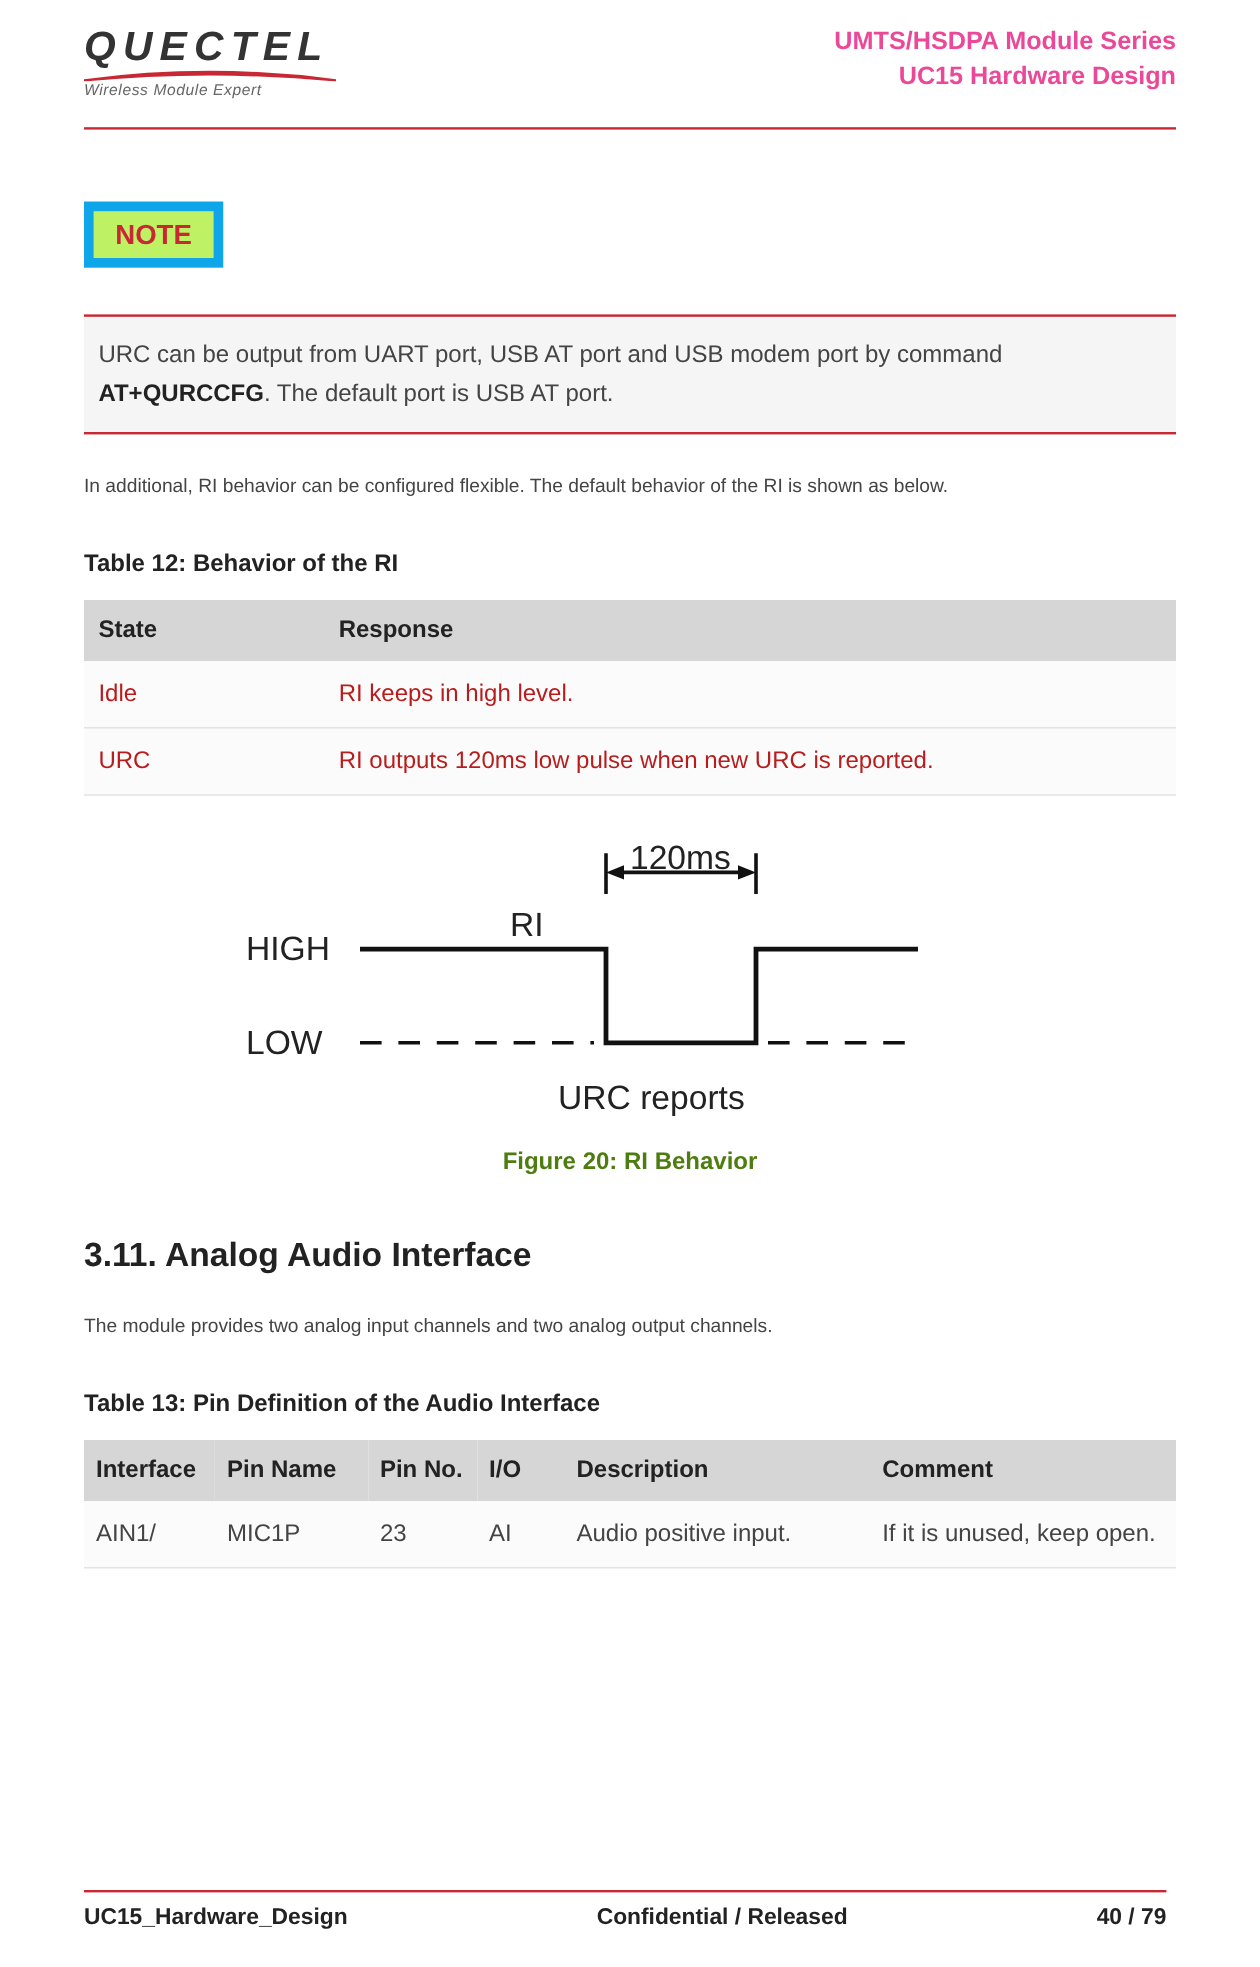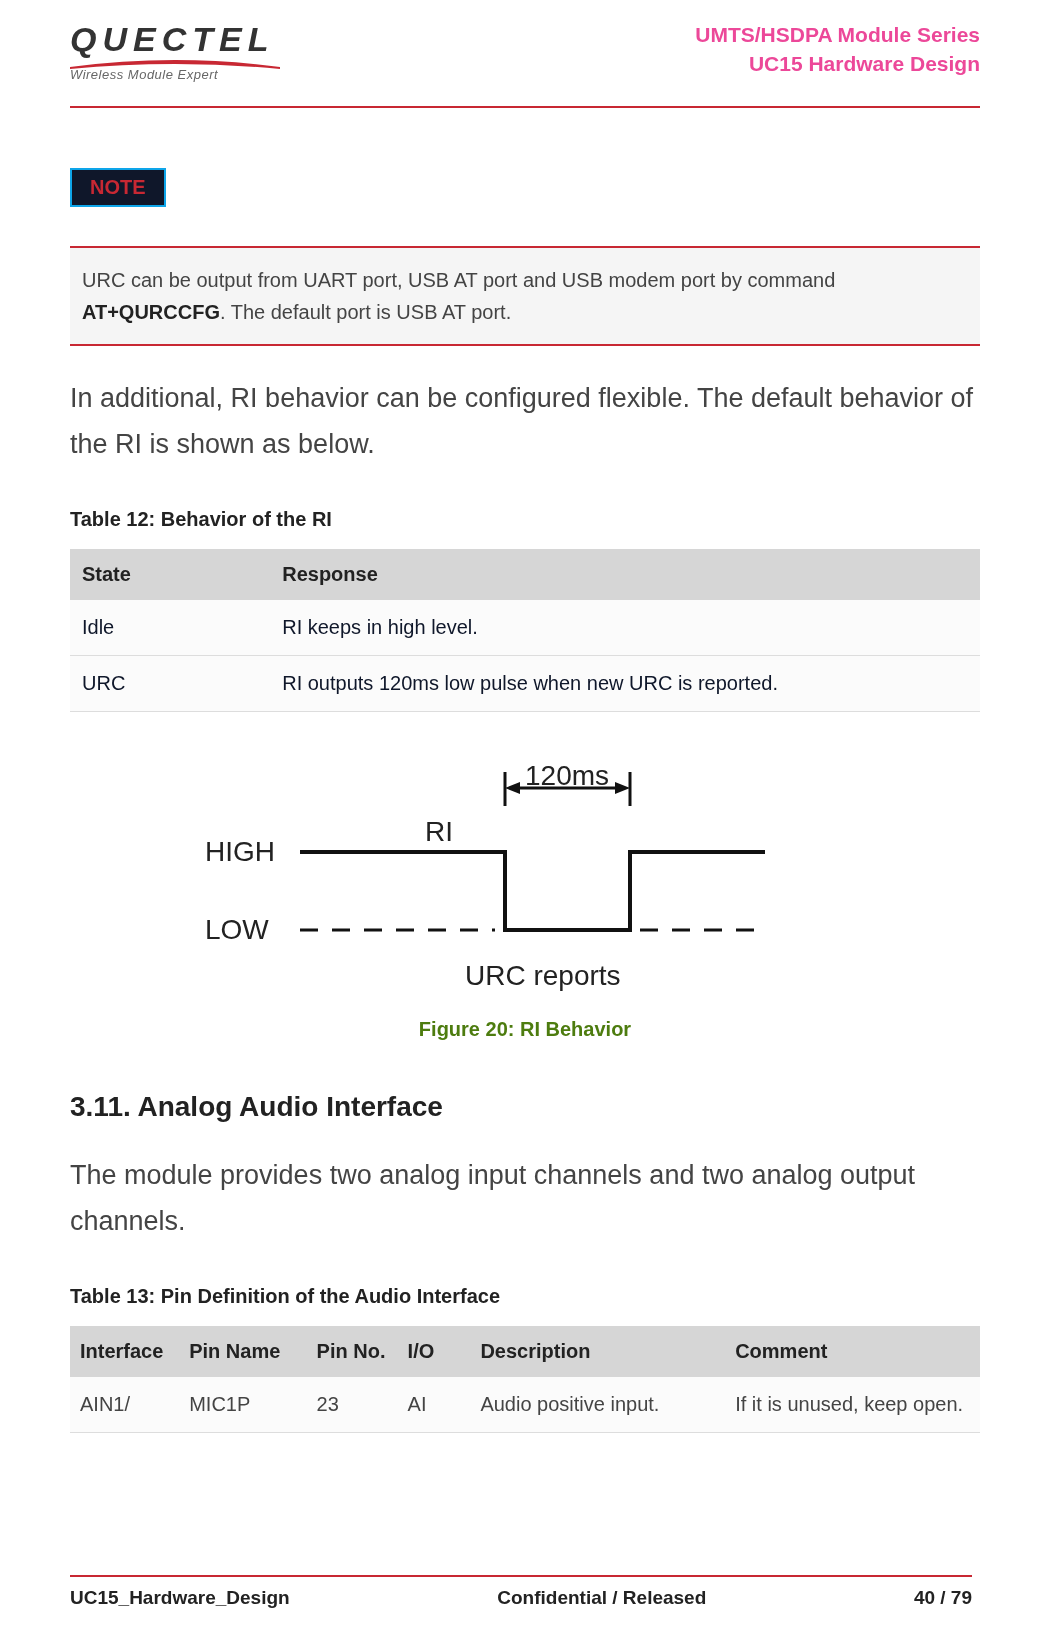--- a/index.html
+++ b/index.html
@@ -40,47 +40,47 @@
       font-size: 13px; font-style: italic; color: #666; margin-top: 2px; letter-spacing: 0.5px;
     }
     .header-right {
       text-align: right; font-size: 21px; font-weight: bold; color: #ec4899;
       line-height: 1.4;
     }
     
     .note-container { margin-bottom: 30px; }
     .note-tab-wrap { display: flex; }
     .note-tab {
-      border: 2px solid #0ea5e9;
+      border: 8px solid #0ea5e9;
       padding: 6px 18px;
-      font-size: 20px; font-weight: bold; color: #c82833;
-      background: #0f172a;
+      font-size: 23px; font-weight: bold; color: #c82833;
+      background: #bef264;
       position: relative;
       z-index: 2;
       margin-bottom: -2px;
     }
     .note-body {
       border-top: 2px solid #c82833;
       border-bottom: 2px solid #c82833;
       background: #f5f5f5;
       padding: 16px 12px;
       font-size: 20px; color: #444; line-height: 1.6; margin-top: 41px;
     }
     .note-body strong { font-weight: bold; color: #222; }
     
-    .para { font-size: 27px; color: #444; line-height: 1.7; margin: 18px 0 40px 0; }
+    .para { font-size: 16px; color: #444; line-height: 1.7; margin: 18px 0 40px 0; }
     .table-caption { font-size: 20px; font-weight: bold; color: #222; margin: 30px 0 18px 0; }
     
-    .tbl { width: 100%; border-collapse: collapse; margin-bottom: 48px; }
+    .tbl { width: 100%; border-collapse: collapse; margin-bottom: 36px; }
     .tbl th {
       background: #d6d6d6; text-align: left; padding: 14px 12px;
       font-size: 20px; font-weight: bold; color: #222;
     }
     .tbl td {
-      padding: 16px 12px; font-size: 20px; color: #0f172a;
+      padding: 16px 12px; font-size: 20px; color: #b91c1c;
       border-bottom: 1px solid #ddd;
       background: #fbfbfb;
     }
     
     .figure { display: flex; justify-content: center; margin: 30px 0 18px 0; }
     .figure-caption { text-align: center; font-size: 20px; font-weight: bold; color: #4d7c0f; margin-bottom: 40px; }
     .ri-diagram { position: relative; width: 640px; height: 240px; }
     .ri-label { position: absolute; font-size: 28px; color: #222; }
     .ri-120ms { left: 320px; top: 0; }
     .ri-ri { left: 220px; top: 56px; }

